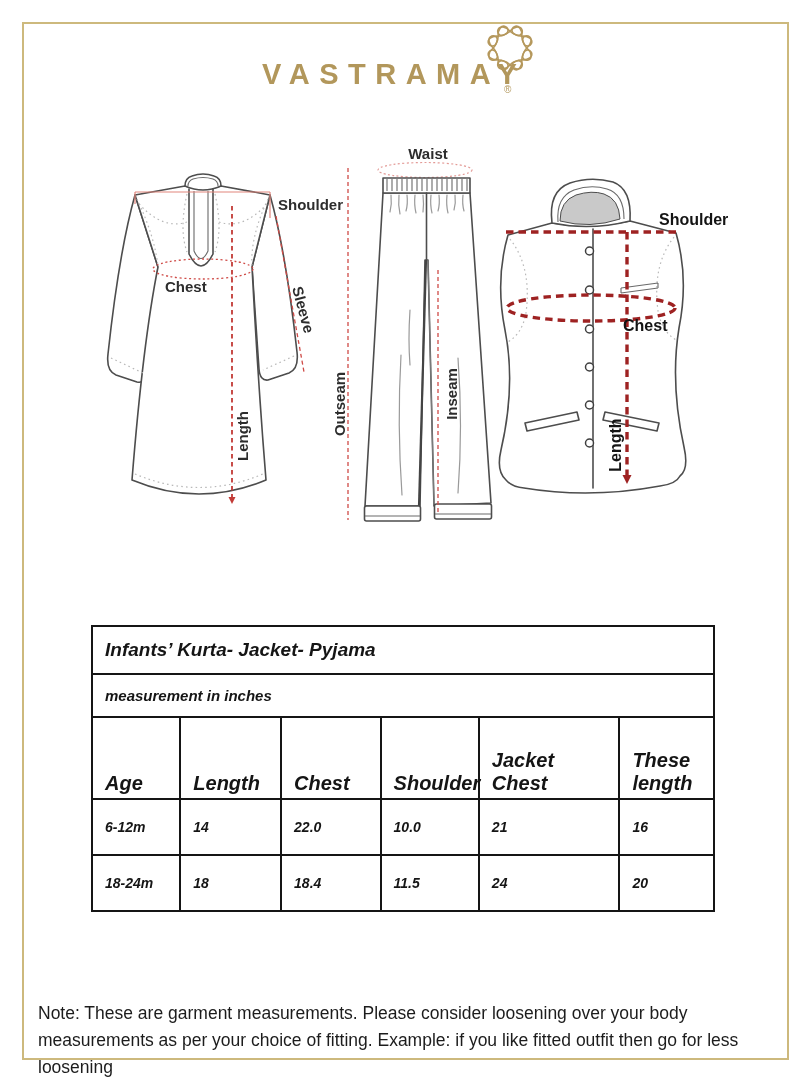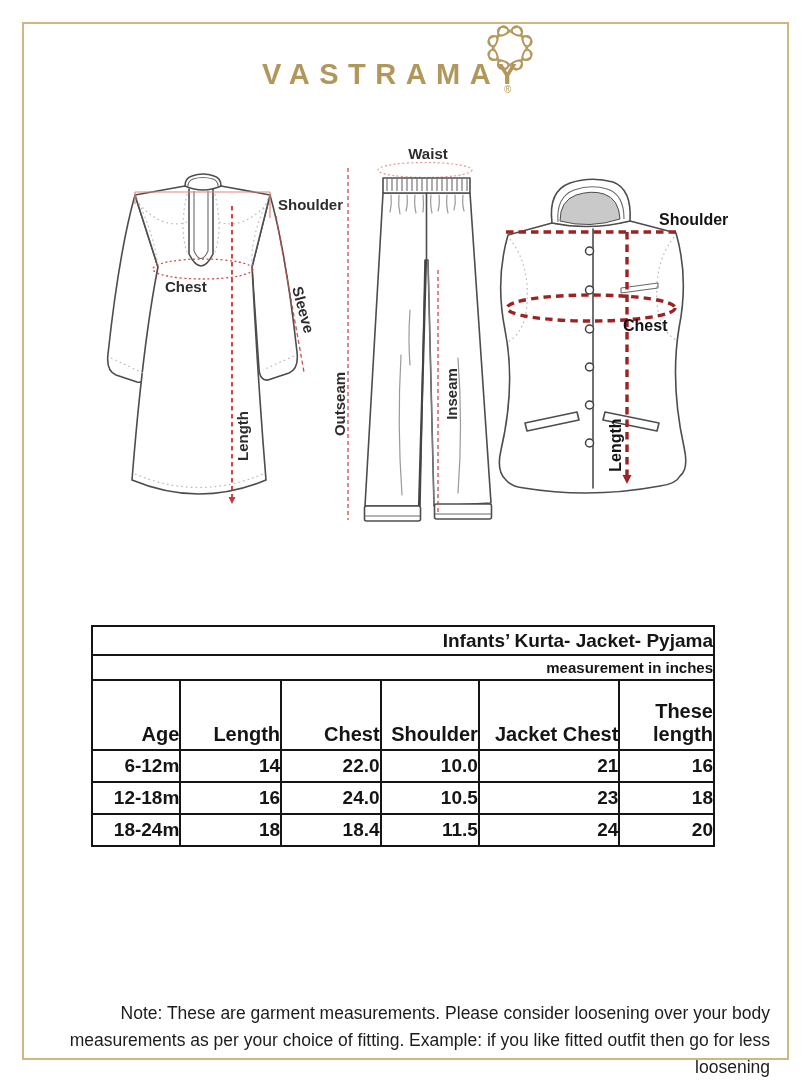--- a/index.html
+++ b/index.html
@@ -29,29 +29,29 @@
   .red-dash-thin{fill:none;stroke:#cf4b47;stroke-width:1.3;stroke-dasharray:4 3;}
   .red-sold{fill:none;stroke:#e2857c;stroke-width:1.2;}
   .pink-dot{fill:none;stroke:#e39a96;stroke-width:1.2;stroke-dasharray:2 2.4;}
   .red-thick{fill:none;stroke:#9e2222;stroke-width:3.4;stroke-dasharray:7.5 5;}
   .diag-label{font:700 15px "Liberation Sans", sans-serif;fill:#2d2d2d;}
   .diag-label-lg{font:700 16px "Liberation Sans", sans-serif;fill:#141414;}
 
   
   .size-table{position:absolute;left:91px;top:625px;width:624px;border-collapse:collapse;
         table-layout:fixed;color:#151515;}
-  .size-table td,.size-table th{border:2px solid #151515;text-align:right;padding:0;}
+  .size-table td,.size-table th{border:2px solid #151515;text-align:left;padding:12px;font-style:italic;}
   .t-title{font-size:19px;font-weight:bold;height:29px;}
   .t-sub{font-size:15px;font-weight:bold;height:25px;}
   .size-table th{font-size:20px;font-weight:bold;vertical-align:bottom;height:64px;
         padding-bottom:4px;line-height:1.12;}
-  .t-data td{font-size:19px;font-weight:bold;height:30px;}
-
-  
-  .note{position:absolute;left:38px;top:982px;width:732px;text-align:right;
+  .t-data td{font-size:14px;font-weight:bold;height:30px;}
+
+  
+  .note{position:absolute;left:38px;top:982px;width:732px;
         font-size:17.5px;line-height:27px;color:#1c1c1c;}
 </style>
 </head>
 <body>
 
 <div class="page">
   <div class="gold-border"></div>
 
   <span class="logo-text">VASTRAMAY</span>
   <span class="reg-mark">®</span>
@@ -202,28 +202,20 @@
     </tr>
     <tr class="t-data">
       <td>6-12m</td>
       <td>14</td>
       <td>22.0</td>
       <td>10.0</td>
       <td>21</td>
       <td>16</td>
     </tr>
     <tr class="t-data">
-      <td>12-18m</td>
-      <td>16</td>
-      <td>24.0</td>
-      <td>10.5</td>
-      <td>23</td>
-      <td>18</td>
-    </tr>
-    <tr class="t-data">
       <td>18-24m</td>
       <td>18</td>
       <td>18.4</td>
       <td>11.5</td>
       <td>24</td>
       <td>20</td>
     </tr>
   </tbody>
     </table>
 

